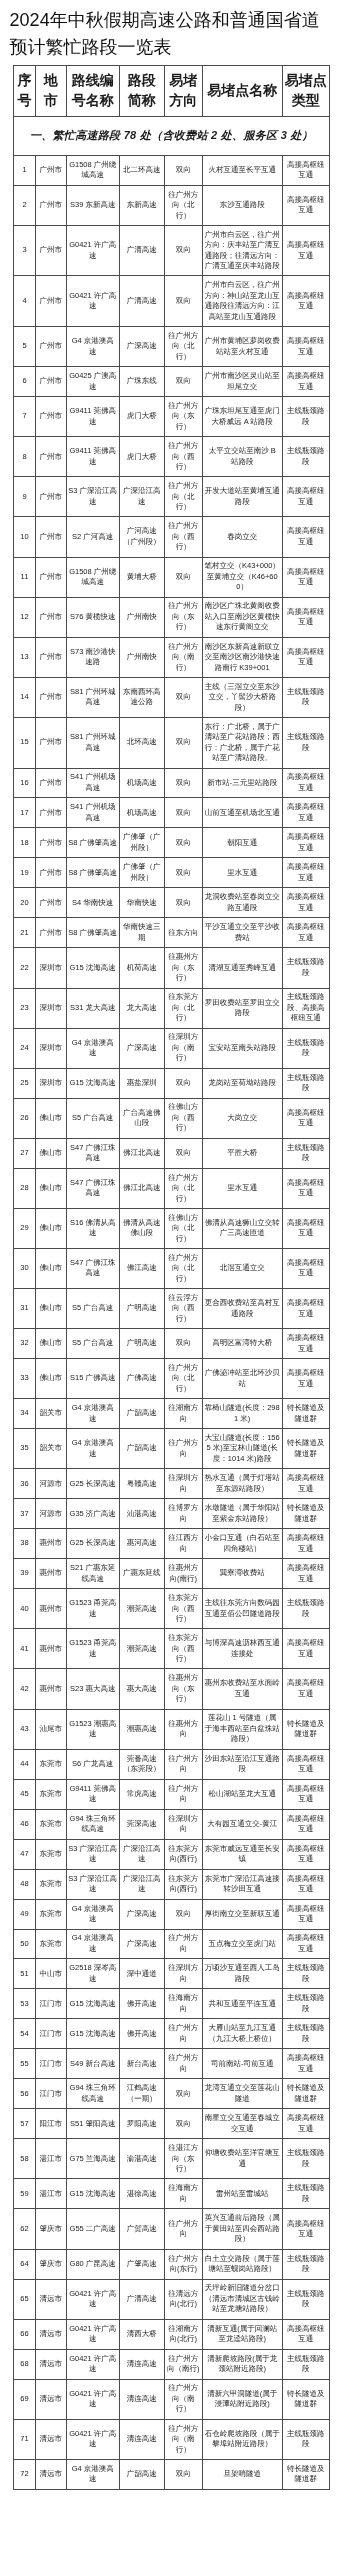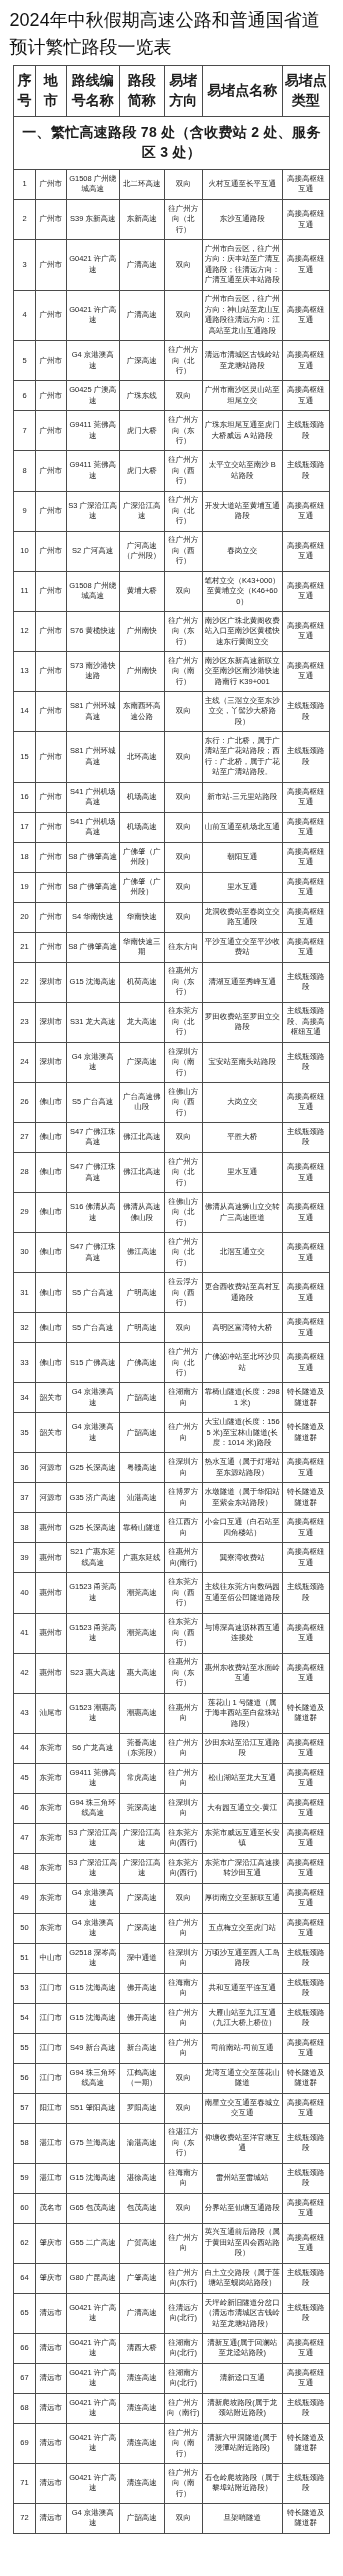--- a/index.html
+++ b/index.html
@@ -36,24 +36,25 @@
   }
   th{
     font-weight:bold;
     font-size:14px;
     height:21.4px;
     padding:5.4px 1.1px;
   }
   td{height:21.4px;}
   td.section{
     font-weight:bold;
-    font-size:14px;
+    font-size:11px;
     height:25px;
     padding:6.4px 2.1px;
     letter-spacing:0.3px;
+    font-style:italic;
   }
 </style>
 </head>
 <body>
 
 <div class="page">
   <h1>
     <span>2024年中秋假期高速公路和普通国省道</span><br>
     <span>预计繁忙路段一览表</span>
   </h1>
@@ -118,21 +119,21 @@
           <td>双向</td>
           <td>广州市白云区，往广州方向：神山站至龙山互通路段往清远方向：江高站至龙山互通路段</td>
           <td>高接高枢纽互通</td>
         </tr>
         <tr>
           <td>5</td>
           <td>广州市</td>
           <td>G4 京港澳高速</td>
           <td>广深高速</td>
           <td>往广州方向（北行）</td>
-          <td>清远市清城区古钱岭站至龙塘站路段</td>
+          <td>广州市黄埔区萝岗收费站站至火村互通</td>
           <td>高接高枢纽互通</td>
         </tr>
         <tr>
           <td>6</td>
           <td>广州市</td>
           <td>G0425 广澳高速</td>
           <td>广珠东线</td>
           <td>双向</td>
           <td>广州市南沙区灵山站至坦尾立交</td>
           <td>高接高枢纽互通</td>
@@ -293,20 +294,29 @@
         <tr>
           <td>24</td>
           <td>深圳市</td>
           <td>G4 京港澳高速</td>
           <td>广深高速</td>
           <td>往深圳方向（南行）</td>
           <td>宝安站至南头站路段</td>
           <td>主线瓶颈路段</td>
         </tr>
         <tr>
+          <td>25</td>
+          <td>深圳市</td>
+          <td>G15 沈海高速</td>
+          <td>惠盐深圳</td>
+          <td>双向</td>
+          <td>龙岗站至荷坳站路段</td>
+          <td>主线瓶颈路段</td>
+        </tr>
+        <tr>
           <td>26</td>
           <td>佛山市</td>
           <td>S5 广台高速</td>
           <td>广台高速佛山段</td>
           <td>往佛山方向（西行）</td>
           <td>大岗立交</td>
           <td>高接高枢纽互通</td>
         </tr>
         <tr>
           <td>27</td>
@@ -404,21 +414,21 @@
           <td>G35 济广高速</td>
           <td>汕湛高速</td>
           <td>往博罗方向</td>
           <td>水墩隧道（属于华阳站至紫金东站路段）</td>
           <td>特长隧道及隧道群</td>
         </tr>
         <tr>
           <td>38</td>
           <td>惠州市</td>
           <td>G25 长深高速</td>
-          <td>靠椅山隧道</td>
+          <td>惠河高速</td>
           <td>往江西方向</td>
           <td>小金口互通（白石站至四角楼站）</td>
           <td>高接高枢纽互通</td>
         </tr>
         <tr>
           <td>39</td>
           <td>惠州市</td>
           <td>S21 广惠东延线高速</td>
           <td>广惠东延线</td>
           <td>往惠州方向(南行)</td>
@@ -590,29 +600,20 @@
         <tr>
           <td>59</td>
           <td>湛江市</td>
           <td>G15 沈海高速</td>
           <td>湛徐高速</td>
           <td>往海南方向</td>
           <td>雷州站至雷城站</td>
           <td>主线瓶颈路段</td>
         </tr>
         <tr>
-          <td>60</td>
-          <td>茂名市</td>
-          <td>G65 包茂高速</td>
-          <td>包茂高速</td>
-          <td>双向</td>
-          <td>分界站至仙塘互通路段</td>
-          <td>高接高枢纽互通</td>
-        </tr>
-        <tr>
           <td>62</td>
           <td>肇庆市</td>
           <td>G55 二广高速</td>
           <td>广贺高速</td>
           <td>往广州方向</td>
           <td>英兴互通前后路段（属于黄田站至四会西站路段）</td>
           <td>高接高枢纽互通</td>
         </tr>
         <tr>
           <td>64</td>
@@ -632,29 +633,20 @@
           <td>天坪岭新旧隧道分岔口（清远市清城区古钱岭站至龙塘站路段）</td>
           <td>主线瓶颈路段</td>
         </tr>
         <tr>
           <td>66</td>
           <td>清远市</td>
           <td>G0421 许广高速</td>
           <td>清西大桥</td>
           <td>往湖南方向(北行)</td>
           <td>清新互通(属于回澜站至龙迳站路段)</td>
-          <td>高接高枢纽互通</td>
-        </tr>
-        <tr>
-          <td>67</td>
-          <td>清远市</td>
-          <td>G0421 许广高速</td>
-          <td>清连高速</td>
-          <td>往湖南方向(北行)</td>
-          <td>清新迳口互通</td>
           <td>高接高枢纽互通</td>
         </tr>
         <tr>
           <td>68</td>
           <td>清远市</td>
           <td>G0421 许广高速</td>
           <td>清连高速</td>
           <td>往广州方向（南行)</td>
           <td>清新爬坡路段(属于龙颈站附近路段)</td>
           <td>主线瓶颈路段</td>

